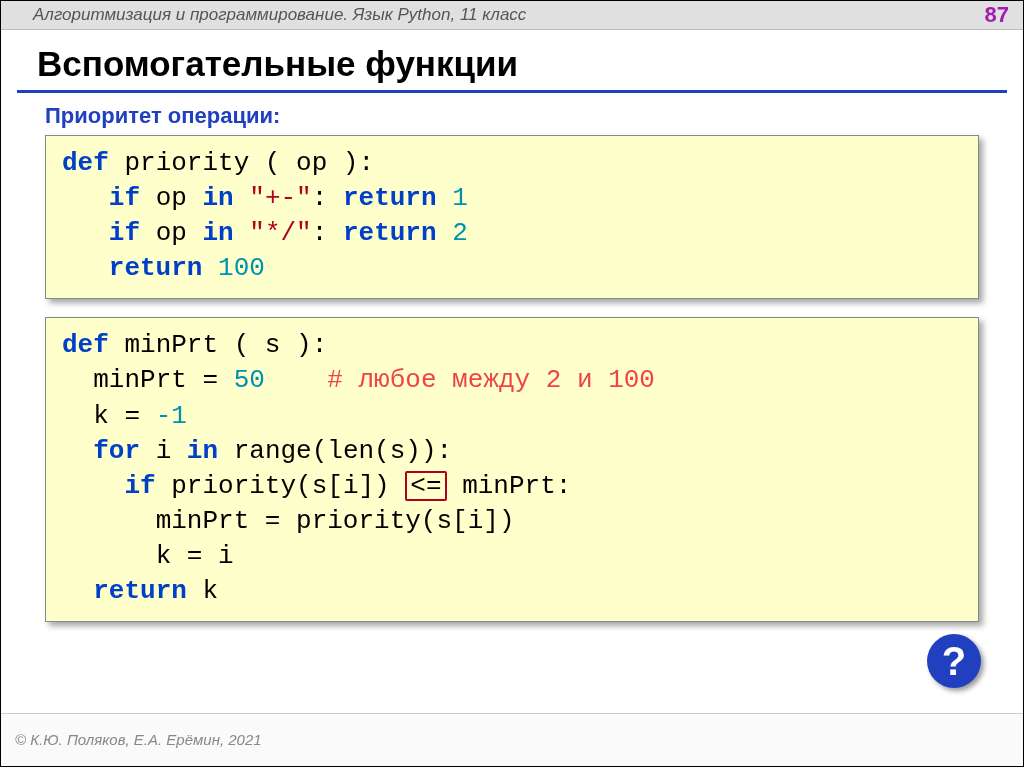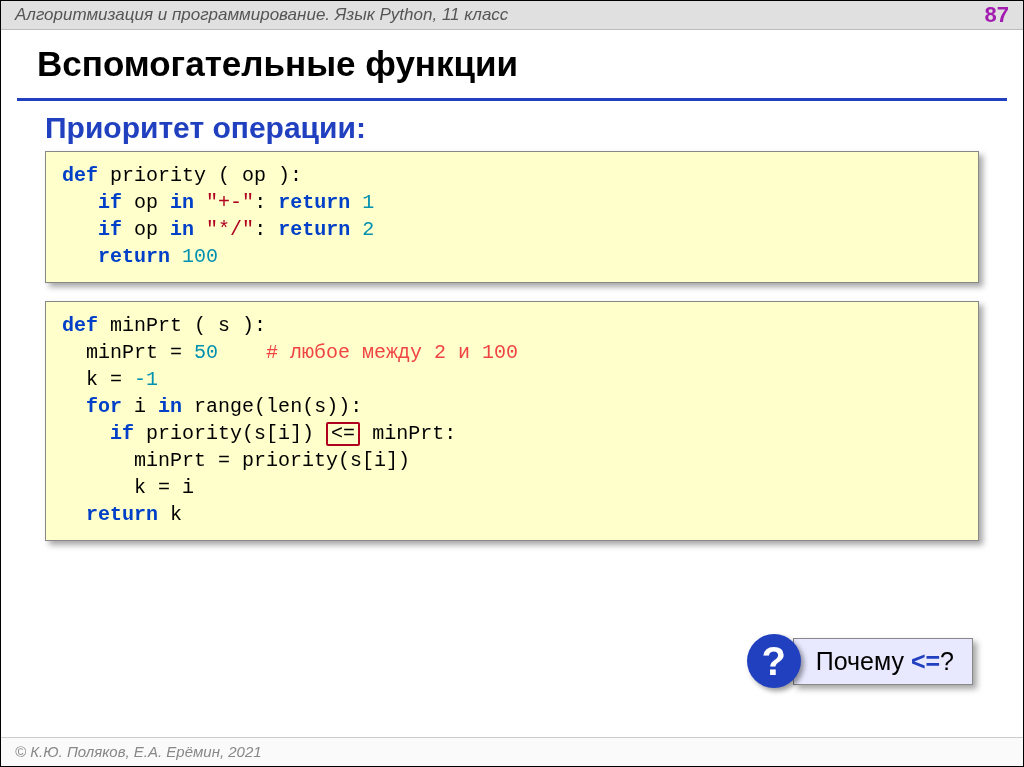--- a/index.html
+++ b/index.html
@@ -1,34 +1,34 @@
 <!DOCTYPE html>
 <html><head>
 <meta charset="utf-8">
 <style>
 html,body{margin:0;padding:0;width:1024px;height:767px;font-family:Arial,Helvetica,sans-serif;background:#fff;overflow:hidden}
 .slide{position:relative;width:1024px;height:767px;border:1px solid #000;box-sizing:border-box}
-.topbar{background:#e0e0e0;height:28px;line-height:28px;padding:0 14px;font-style:italic;color:#555;font-size:17px;border-bottom:1px solid #bbb;position:relative}
+.topbar{background:#e0e0e0;height:28px;line-height:28px;padding:0 32px;font-style:italic;color:#555;font-size:17px;border-bottom:1px solid #bbb;position:relative}
 .pagenum{position:absolute;right:14px;top:0;font-style:normal;font-weight:bold;color:#a21caf;font-size:22px}
-.title{font-size:35px;font-weight:bold;color:#000;padding:14px 36px 14px}
+.title{font-size:35px;font-weight:bold;color:#000;padding:14px 36px 6px}
 .hr{height:3px;background:#2040c0;margin:0 16px 10px}
 .body{padding:0 44px}
-.sub{font-size:30px;font-weight:bold;color:#2040c0;margin:7px 0 6px}
-.codebox{background:#ffffcc;border:1px solid #888;box-shadow:4px 4px 6px rgba(0,0,0,.35);padding:10px 16px 12px;font-family:"Courier New",monospace;font-size:20px;line-height:1.35;color:#000;margin:0 0 18px;white-space:pre}
+.sub{font-size:22px;font-weight:bold;color:#2040c0;margin:7px 0 6px}
+.codebox{background:#ffffcc;border:1px solid #888;box-shadow:4px 4px 6px rgba(0,0,0,.35);padding:10px 16px 12px;font-family:"Courier New",monospace;font-size:26px;line-height:1.35;color:#000;margin:0 0 18px;white-space:pre}
 .kw{color:#0040c8;font-weight:bold}
 .fn{color:#000}
 .str{color:#b00020}
 .num{color:#0090b0}
 .cmt{color:#ef4444}
 .box-op{border:2px solid #b00020;padding:0 3px;border-radius:2px;display:inline-block;line-height:1}
 .callout{position:absolute;right:50px;bottom:78px;display:flex;align-items:center}
 .qcircle{width:54px;height:54px;border-radius:50%;background:#2040c0;color:#fff;font-size:40px;font-weight:bold;display:flex;align-items:center;justify-content:center;box-shadow:3px 3px 5px rgba(0,0,0,.4);z-index:2;margin-right:-8px}
 .qbox{background:#e8e8ff;border:1px solid #888;box-shadow:4px 4px 6px rgba(0,0,0,.35);padding:8px 18px 8px 22px;font-size:25px}
 .qop{color:#2040c0;font-weight:bold}
-.footer{position:absolute;bottom:0;left:0;right:0;height:28px;line-height:28px;padding:0 14px;font-style:italic;color:#888;font-size:15px;border-top:1px solid #ccc;background:#fafafa}
+.footer{position:absolute;bottom:0;left:0;right:0;height:28px;line-height:28px;padding:12px 14px;font-style:italic;color:#888;font-size:15px;border-top:1px solid #ccc;background:#fafafa}
 .footer .url{position:absolute;right:14px}
 </style>
 </head>
 <body>
 
 <div class="slide">
 
   <div class="topbar">
     <span>Алгоритмизация и программирование. Язык Python, 11 класс</span>
     <span class="pagenum">87</span>
@@ -51,22 +51,19 @@
   <span class="kw">for</span> <span>i</span> <span class="kw">in</span> <span>range(len(s)):</span>
     <span class="kw">if</span> <span>priority(s[i])</span> <span class="box-op">&lt;=</span> <span>minPrt:</span>
       <span>minPrt = priority(s[i])</span>
       <span>k = i</span>
   <span class="kw">return</span> <span>k</span></div>
 
   </div>
 
   <div class="callout">
     <div class="qcircle">?</div>
-    <div class="qbox">
-      <span>Почему </span><span class="qop">&lt;=</span><span>?</span>
-    </div>
   </div>
 
   <div class="footer">
     <span>© К.Ю. Поляков, Е.А. Ерёмин, 2021</span>
   </div>
 
 </div>
 
 </body></html>

